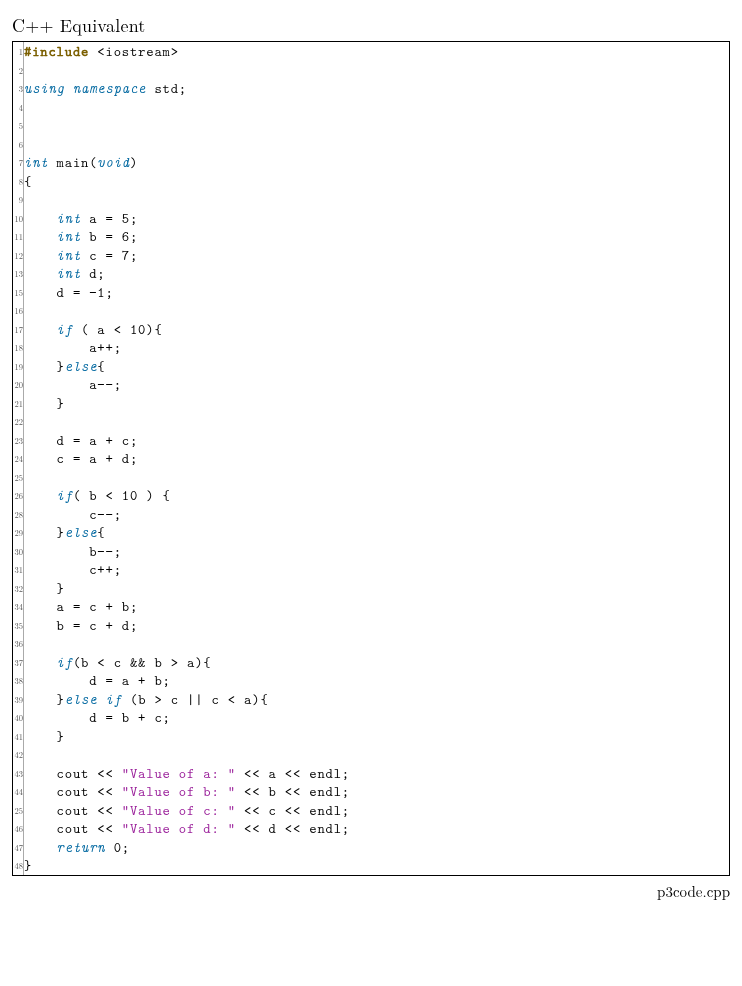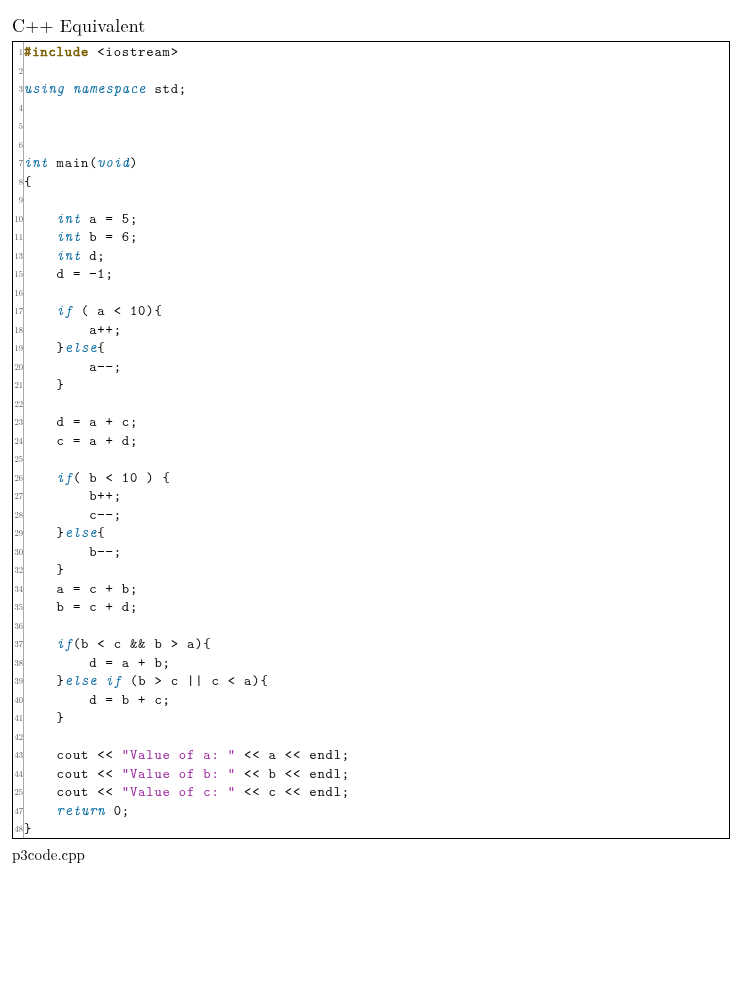--- a/index.html
+++ b/index.html
@@ -44,21 +44,21 @@
       font-size: 14px;
       white-space: pre;
       line-height: 18.5px;
       padding-left: 4px;
       letter-spacing: 0.8px;
     }
     .kw { color: #0369a1; font-style: italic; }       
     .pp { color: #7b5f00; font-weight: bold; }       
     .str { color: #9a1f9a; }      
     .filename {
-      text-align: left;
+      text-align: right;
       font-size: 15px;
       margin-top: 4px;
       font-family: "Latin Modern Roman", "CMU Serif", Georgia, serif;
     }
   </style>
 </head>
 <body>
 
 <div class="title">C++ Equivalent</div>
 
@@ -103,20 +103,24 @@
         </tr>
         <tr>
           <td class="ln">10</td>
           <td class="code"><span>    </span><span class="kw">int</span><span> a = 5;</span></td>
         </tr>
         <tr>
           <td class="ln">11</td>
           <td class="code"><span>    </span><span class="kw">int</span><span> b = 6;</span></td>
         </tr>
         <tr>
+          <td class="ln">12</td>
+          <td class="code"><span>    </span><span class="kw">int</span><span> c = 7;</span></td>
+        </tr>
+        <tr>
           <td class="ln">13</td>
           <td class="code"><span>    </span><span class="kw">int</span><span> d;</span></td>
         </tr>
         <tr>
           <td class="ln">15</td>
           <td class="code"><span>    d = −1;</span></td>
         </tr>
         <tr>
           <td class="ln">16</td>
           <td class="code">&nbsp;</td>
@@ -155,36 +159,36 @@
         </tr>
         <tr>
           <td class="ln">25</td>
           <td class="code">&nbsp;</td>
         </tr>
         <tr>
           <td class="ln">26</td>
           <td class="code"><span>    </span><span class="kw">if</span><span>( b &lt; 10 ) {</span></td>
         </tr>
         <tr>
-          <td class="ln">27</td>
-          <td class="code"><span>        b++;</span></td>
-        </tr>
-        <tr>
           <td class="ln">28</td>
           <td class="code"><span>        c−−;</span></td>
         </tr>
         <tr>
           <td class="ln">29</td>
           <td class="code"><span>    }</span><span class="kw">else</span><span>{</span></td>
         </tr>
         <tr>
           <td class="ln">30</td>
           <td class="code"><span>        b−−;</span></td>
         </tr>
         <tr>
+          <td class="ln">31</td>
+          <td class="code"><span>        c++;</span></td>
+        </tr>
+        <tr>
           <td class="ln">32</td>
           <td class="code"><span>    }</span></td>
         </tr>
         <tr>
           <td class="ln">34</td>
           <td class="code"><span>    a = c + b;</span></td>
         </tr>
         <tr>
           <td class="ln">35</td>
           <td class="code"><span>    b = c + d;</span></td>
@@ -221,20 +225,24 @@
           <td class="ln">43</td>
           <td class="code"><span>    cout &lt;&lt; </span><span class="str">"Value of a: "</span><span> &lt;&lt; a &lt;&lt; endl;</span></td>
         </tr>
         <tr>
           <td class="ln">44</td>
           <td class="code"><span>    cout &lt;&lt; </span><span class="str">"Value of b: "</span><span> &lt;&lt; b &lt;&lt; endl;</span></td>
         </tr>
         <tr>
           <td class="ln">25</td>
           <td class="code"><span>    cout &lt;&lt; </span><span class="str">"Value of c: "</span><span> &lt;&lt; c &lt;&lt; endl;</span></td>
+        </tr>
+        <tr>
+          <td class="ln">46</td>
+          <td class="code"><span>    cout &lt;&lt; </span><span class="str">"Value of d: "</span><span> &lt;&lt; d &lt;&lt; endl;</span></td>
         </tr>
         <tr>
           <td class="ln">47</td>
           <td class="code"><span>    </span><span class="kw">return</span><span> 0;</span></td>
         </tr>
         <tr>
           <td class="ln">48</td>
           <td class="code"><span>}</span></td>
         </tr>
       </tbody>

